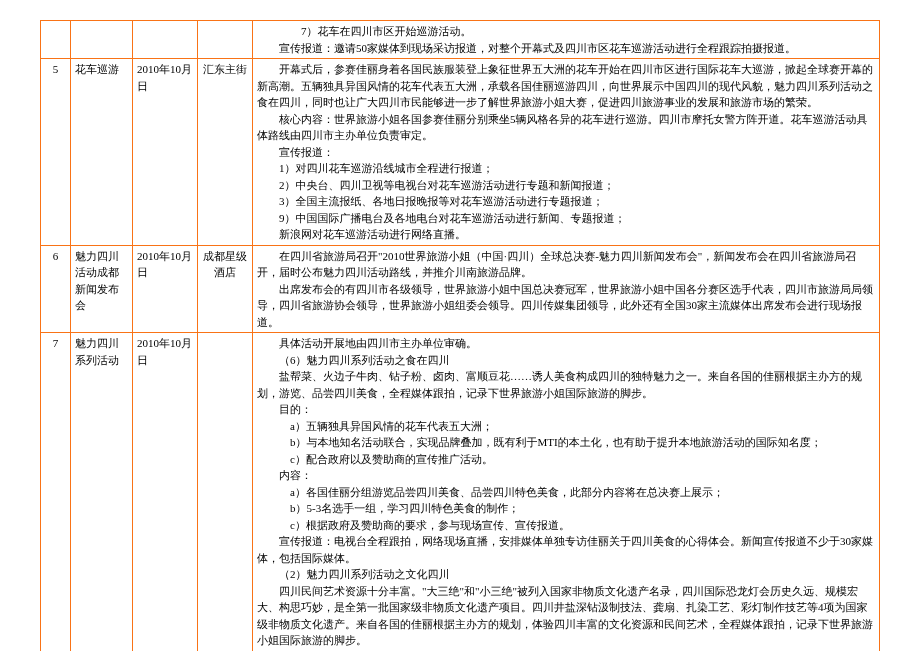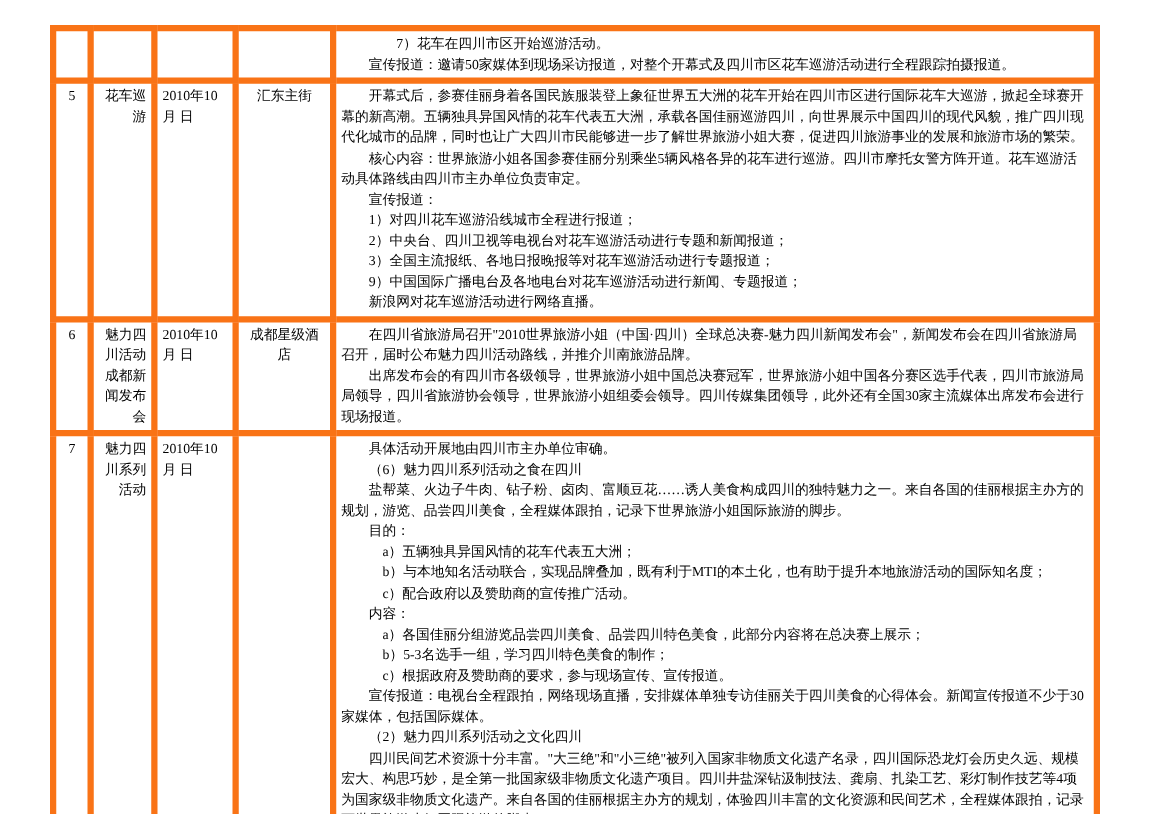--- a/index.html
+++ b/index.html
@@ -1,22 +1,22 @@
 <!DOCTYPE html>
 <html><head>
 <meta charset="utf-8">
 <style>
 *{margin:0;padding:0;box-sizing:border-box}
 body{font-family:"SimSun","宋体",serif;font-size:11px;line-height:1.5;background:#fff;color:#000;width:920px;padding:20px 40px}
 table{border-collapse:collapse;width:100%;table-layout:fixed}
-td{border:5px solid #f97316;vertical-align:top;padding:2px 4px;word-wrap:break-word}
+td{border:1px solid #f97316;vertical-align:top;padding:2px 4px;word-wrap:break-word}
 .col1{width:30px;text-align:center}
-.col2{width:51px;text-align:right}
+.col2{width:62px;text-align:left}
 .col3{width:65px;text-align:left}
-.col4{width:78px;text-align:center}
+.col4{width:55px;text-align:center}
 .col5{width:auto}
 .indent{text-indent:2em}
 .indent2{padding-left:2em}
 .indent3{padding-left:3em}
 .indent4{padding-left:4em}
 </style>
 </head>
 <body>
 
 <table>
@@ -30,21 +30,21 @@
           <div class="indent4">7）花车在四川市区开始巡游活动。</div>
           <div class="indent">宣传报道：邀请50家媒体到现场采访报道，对整个开幕式及四川市区花车巡游活动进行全程跟踪拍摄报道。</div>
         </td>
       </tr>
       <tr>
         <td class="col1">5</td>
         <td class="col2">花车巡游</td>
         <td class="col3">2010年10月 日</td>
         <td class="col4">汇东主街</td>
         <td class="col5">
-          <div class="indent">开幕式后，参赛佳丽身着各国民族服装登上象征世界五大洲的花车开始在四川市区进行国际花车大巡游，掀起全球赛开幕的新高潮。五辆独具异国风情的花车代表五大洲，承载各国佳丽巡游四川，向世界展示中国四川的现代风貌，推广四川现代化城市的品牌，同时也让广大四川市民能够进一步了解世界旅游小姐大赛，促进四川旅游事业的发展和旅游市场的繁荣。</div>
+          <div class="indent">开幕式后，参赛佳丽身着各国民族服装登上象征世界五大洲的花车开始在四川市区进行国际花车大巡游，掀起全球赛开幕的新高潮。五辆独具异国风情的花车代表五大洲，承载各国佳丽巡游四川，向世界展示中国四川的现代风貌，魅力四川系列活动之食在四川，同时也让广大四川市民能够进一步了解世界旅游小姐大赛，促进四川旅游事业的发展和旅游市场的繁荣。</div>
           <div class="indent">核心内容：世界旅游小姐各国参赛佳丽分别乘坐5辆风格各异的花车进行巡游。四川市摩托女警方阵开道。花车巡游活动具体路线由四川市主办单位负责审定。</div>
           <div class="indent">宣传报道：</div>
           <div class="indent2">1）对四川花车巡游沿线城市全程进行报道；</div>
           <div class="indent2">2）中央台、四川卫视等电视台对花车巡游活动进行专题和新闻报道；</div>
           <div class="indent2">3）全国主流报纸、各地日报晚报等对花车巡游活动进行专题报道；</div>
           <div class="indent2">9）中国国际广播电台及各地电台对花车巡游活动进行新闻、专题报道；</div>
           <div class="indent">新浪网对花车巡游活动进行网络直播。</div>
         </td>
       </tr>
       <tr>

